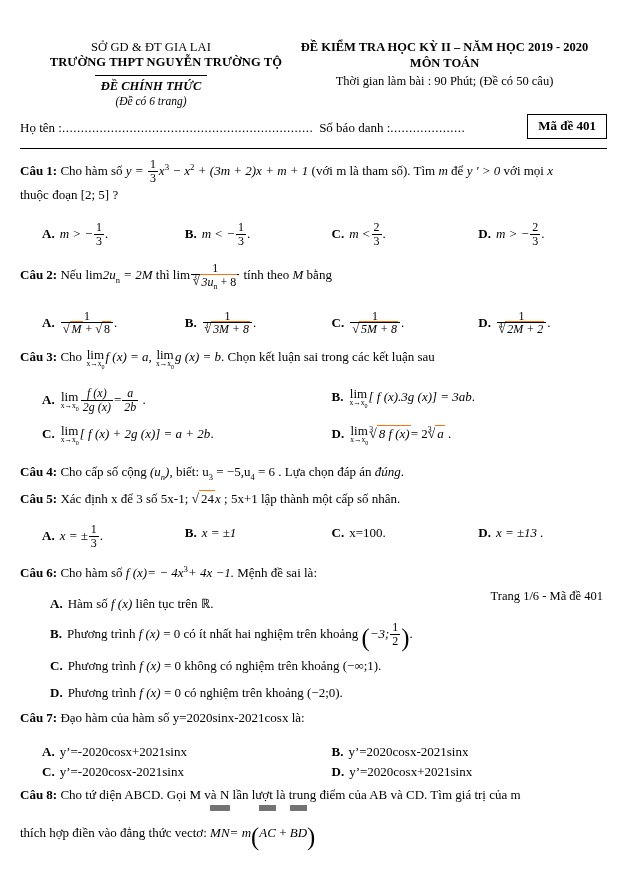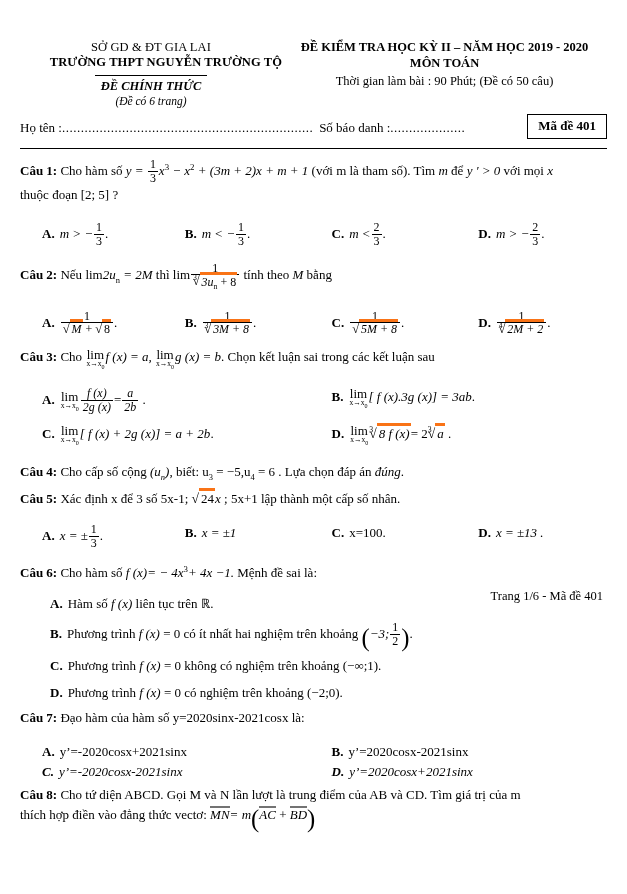--- a/index.html
+++ b/index.html
@@ -57,23 +57,23 @@
   .frac{display:inline-block;vertical-align:-0.55em;text-align:center;font-size:.92em;margin:0 1px;}
   .frac .n{display:block;line-height:1.05;padding:0 2px;border-bottom:1px solid #000;}
   .frac .d{display:block;line-height:1.1;padding:0 2px;}
   .sup{vertical-align:super;font-size:.68em;}
   .sub{vertical-align:sub;font-size:.65em;}
   .lim{display:inline-block;text-align:center;vertical-align:middle;margin:0 1px;}
   .lim .lt{display:block;line-height:1;font-size:1em;}
   .lim .lb{display:block;line-height:1;font-size:.58em;margin-top:-1px;}
   .rad{display:inline-block;white-space:nowrap;}
   .rad .idx{font-size:.6em;vertical-align:0.75em;margin-right:-4px;}
-  .rad .bar{border-top:3px solid #f97316;padding:0 1px 0 2px;margin-left:0;}
+  .rad .bar{border-top:1px solid #f97316;padding:0 1px 0 2px;margin-left:0;}
   .sq{font-size:1.05em;}
-  .ovl{border-top:2px solid #737373;padding-top:0px;display:inline-block;line-height:1.15;}
+  .ovl{border-top:6px solid #737373;padding-top:15px;display:inline-block;line-height:1.15;}
   .bigp{font-size:1.9em;vertical-align:-0.32em;line-height:0;font-weight:300;}
 
   
   .footer{position:absolute;bottom:28px;right:24px;font-size:12.5px;}
 </style>
 </head>
 <body>
 
 <div class="page">
 
@@ -207,21 +207,21 @@
 
     <div class="q" style="margin-top:5px;">
       <div class="qtext">
         <span class="qlab">Câu 7:</span>
         <span>Đạo hàm của hàm số y=2020sinx-2021cosx là:</span>
       </div>
       <div class="opts row2" style="margin-top:14px;">
         <div class="opt"><span class="ol">A.</span><span>y’=-2020cosx+2021sinx</span></div>
         <div class="opt"><span class="ol">B.</span><span>y’=2020cosx-2021sinx</span></div>
       </div>
-      <div class="opts row2" style="margin-top:1px;font-style:italic;">
+      <div class="opts row2" style="margin-top:1px;">
         <div class="opt"><span class="ol">C.</span><span>y’=-2020cosx-2021sinx</span></div>
         <div class="opt"><span class="ol">D.</span><span>y’=2020cosx+2021sinx</span></div>
       </div>
     </div>
 
     <div class="q" style="margin-top:3px;">
       <div class="qtext">
         <span class="qlab">Câu 8:</span>
         <span>Cho tứ diện ABCD. Gọi M và N lần lượt là trung điểm của AB và CD. Tìm giá trị của m</span>
       </div>

